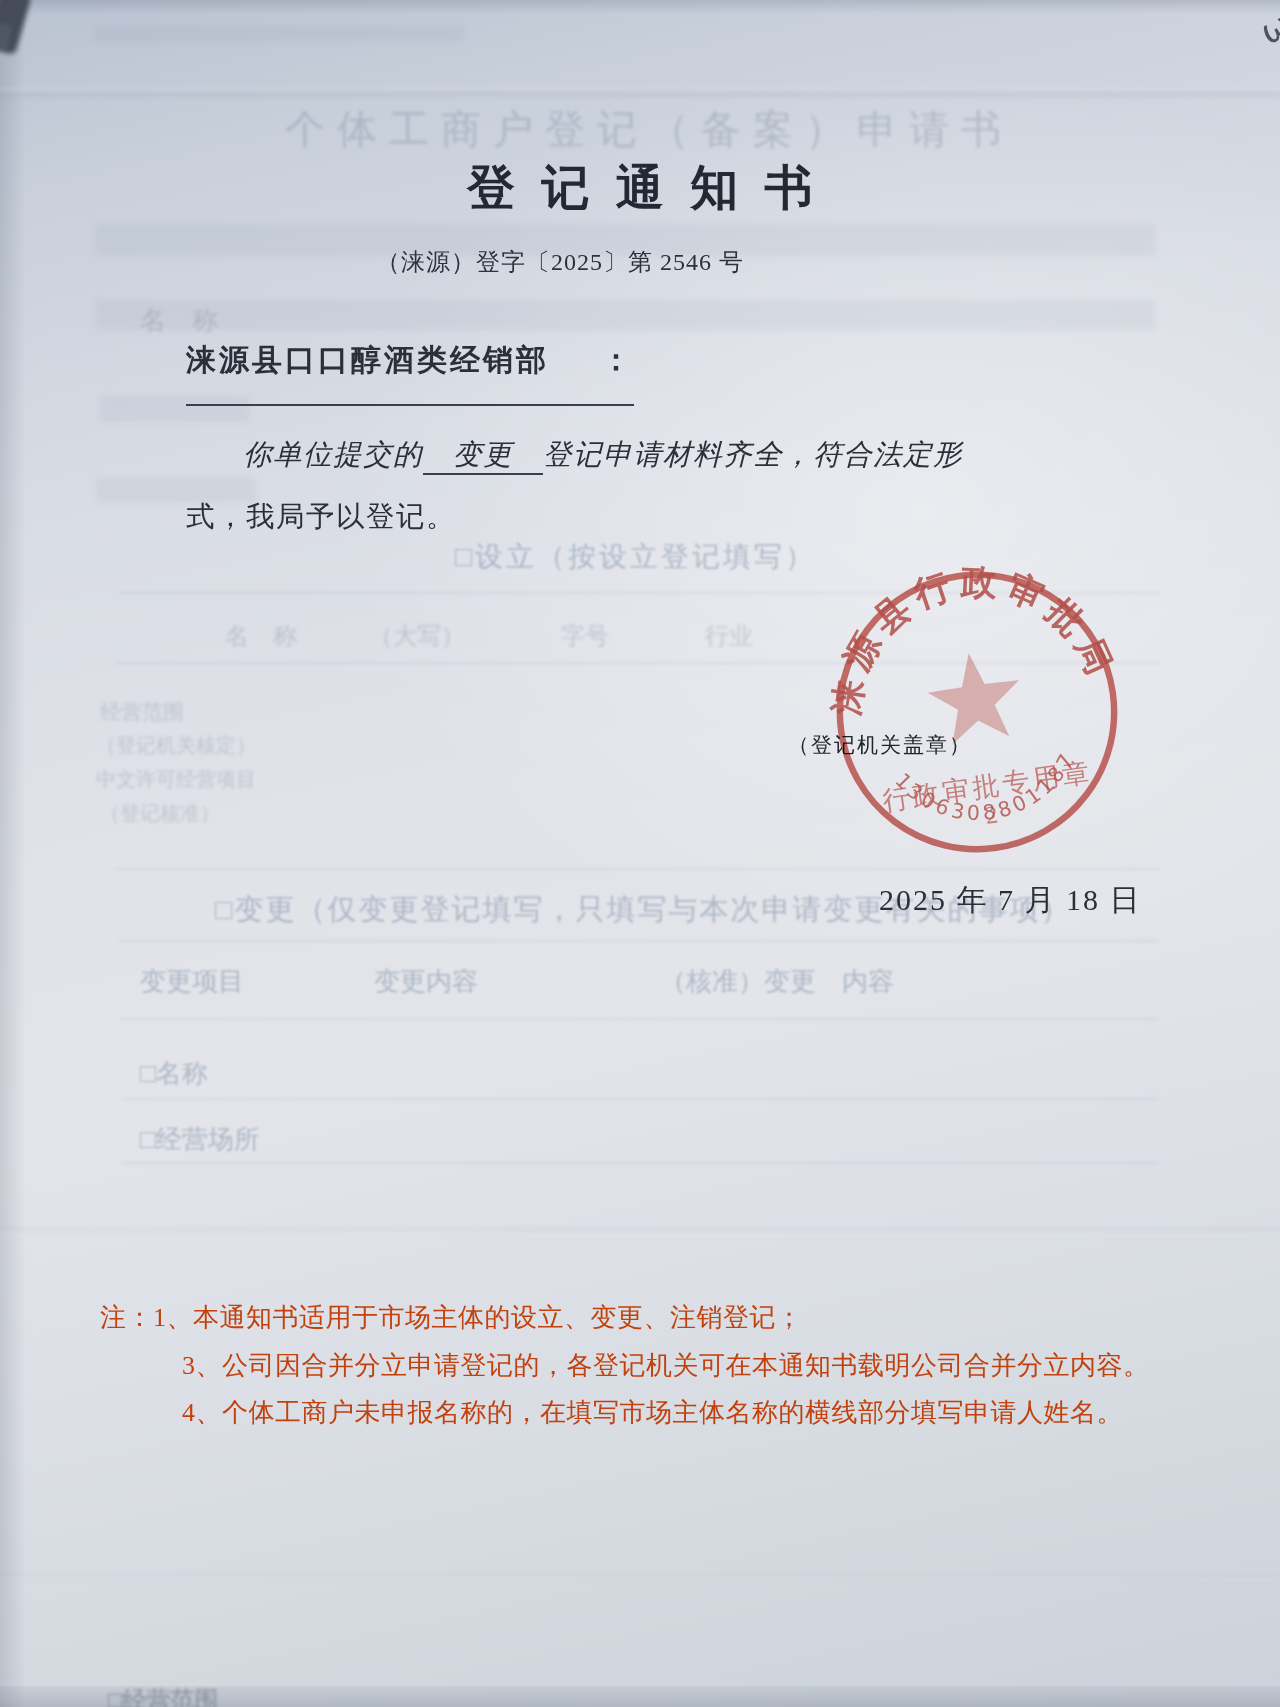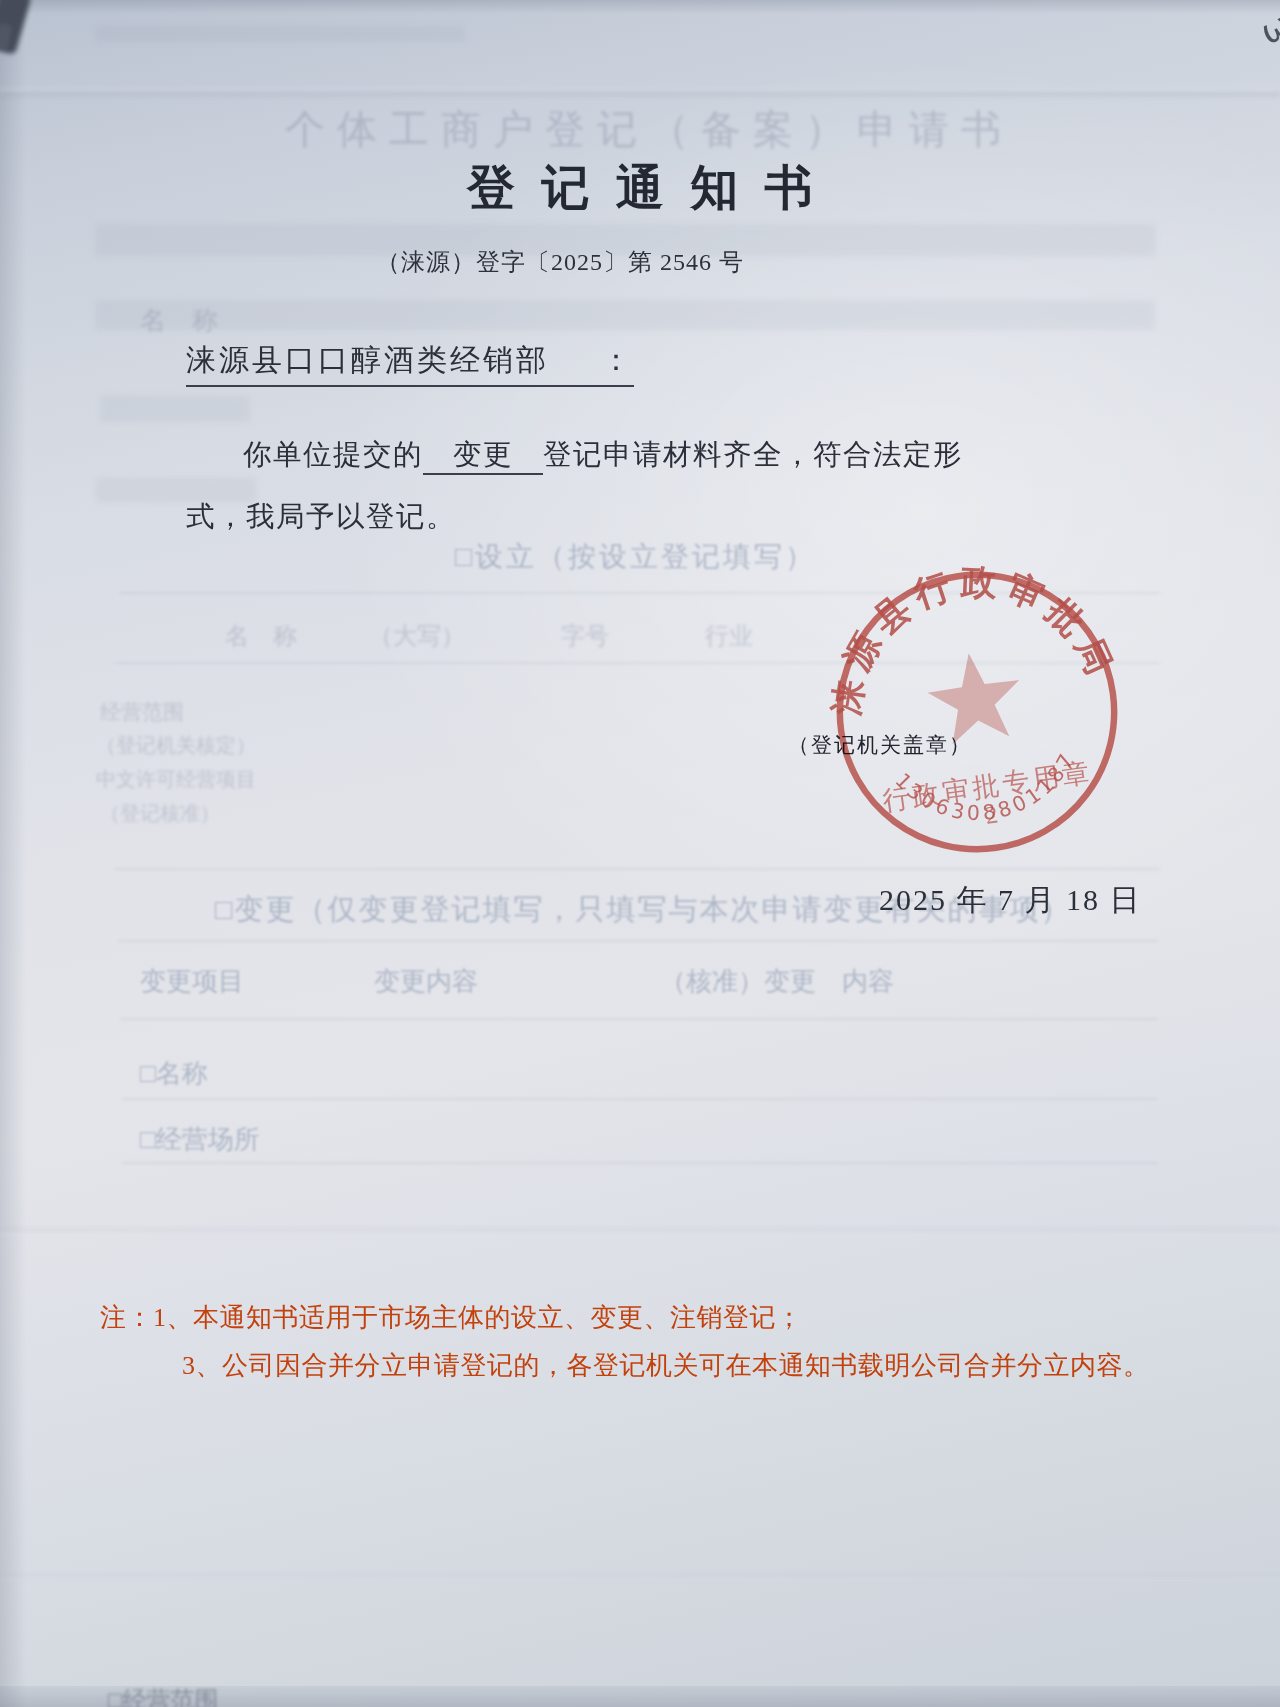--- a/index.html
+++ b/index.html
@@ -36,25 +36,25 @@
   .ghost.strong{color:rgba(96,112,148,0.40);filter:blur(1.2px);}
   .smudge{position:absolute;background:rgba(118,128,150,0.09);filter:blur(3px);border-radius:3px;}
   .gline{position:absolute;height:2px;background:rgba(112,122,144,0.10);filter:blur(1.5px);}
 
   
   .doc-title{position:absolute;left:467px;top:156px;font-size:48px;font-weight:bold;
     letter-spacing:0.55em;color:#242833;}
   .doc-number{position:absolute;left:0;top:246px;width:1120px;text-align:center;
     font-size:24px;letter-spacing:1px;color:#2d313b;}
   .addressee{position:absolute;left:186px;top:340px;font-size:30px;letter-spacing:3px;}
-  .addressee .u-wrap{display:inline-block;border-bottom:2px solid #3a3f4b;padding-bottom:4px;}
+  .addressee .u-wrap{display:inline-block;border-bottom:2px solid #3a3f4b;padding-bottom:23px;font-weight:bold;}
   .addressee .gap{display:inline-block;width:52px;}
   .body-par{position:absolute;left:186px;top:424px;width:960px;font-size:28.5px;
     letter-spacing:1.5px;line-height:62px;color:#2b2f39;}
-  .body-line1{padding-left:57px;white-space:nowrap;}
+  .body-line1{padding-left:57px;white-space:nowrap;font-style:italic;}
   .u{border-bottom:2px solid #3a3f4b;padding-bottom:3px;}
   .seal-caption{position:absolute;left:788px;top:731px;font-size:21px;letter-spacing:2px;
     color:#23262f;mix-blend-mode:multiply;z-index:3;}
   .issue-date{position:absolute;left:879px;top:880px;font-size:30px;letter-spacing:2px;color:#2b2f39;}
   .notes{position:absolute;left:100px;top:1294px;width:1075px;font-size:26px;
     line-height:47.5px;color:#c2410c;letter-spacing:0.5px;}
   .notes .indent{text-indent:82px;}
   .notes div{white-space:nowrap;}
 
   
@@ -139,14 +139,15 @@
     </text>
   </svg>
 
   <div class="seal-caption">（登记机关盖章）</div>
 
   <div class="issue-date">2025 年 7 月 18 日</div>
 
   <div class="notes">
     <div>注：1、本通知书适用于市场主体的设立、变更、注销登记；</div>
     <div class="indent">3、公司因合并分立申请登记的，各登记机关可在本通知书载明公司合并分立内容。</div>
+    <div class="indent">4、个体工商户未申报名称的，在填写市场主体名称的横线部分填写申请人姓名。</div>
   </div>
 </div>
 
 </body></html>

